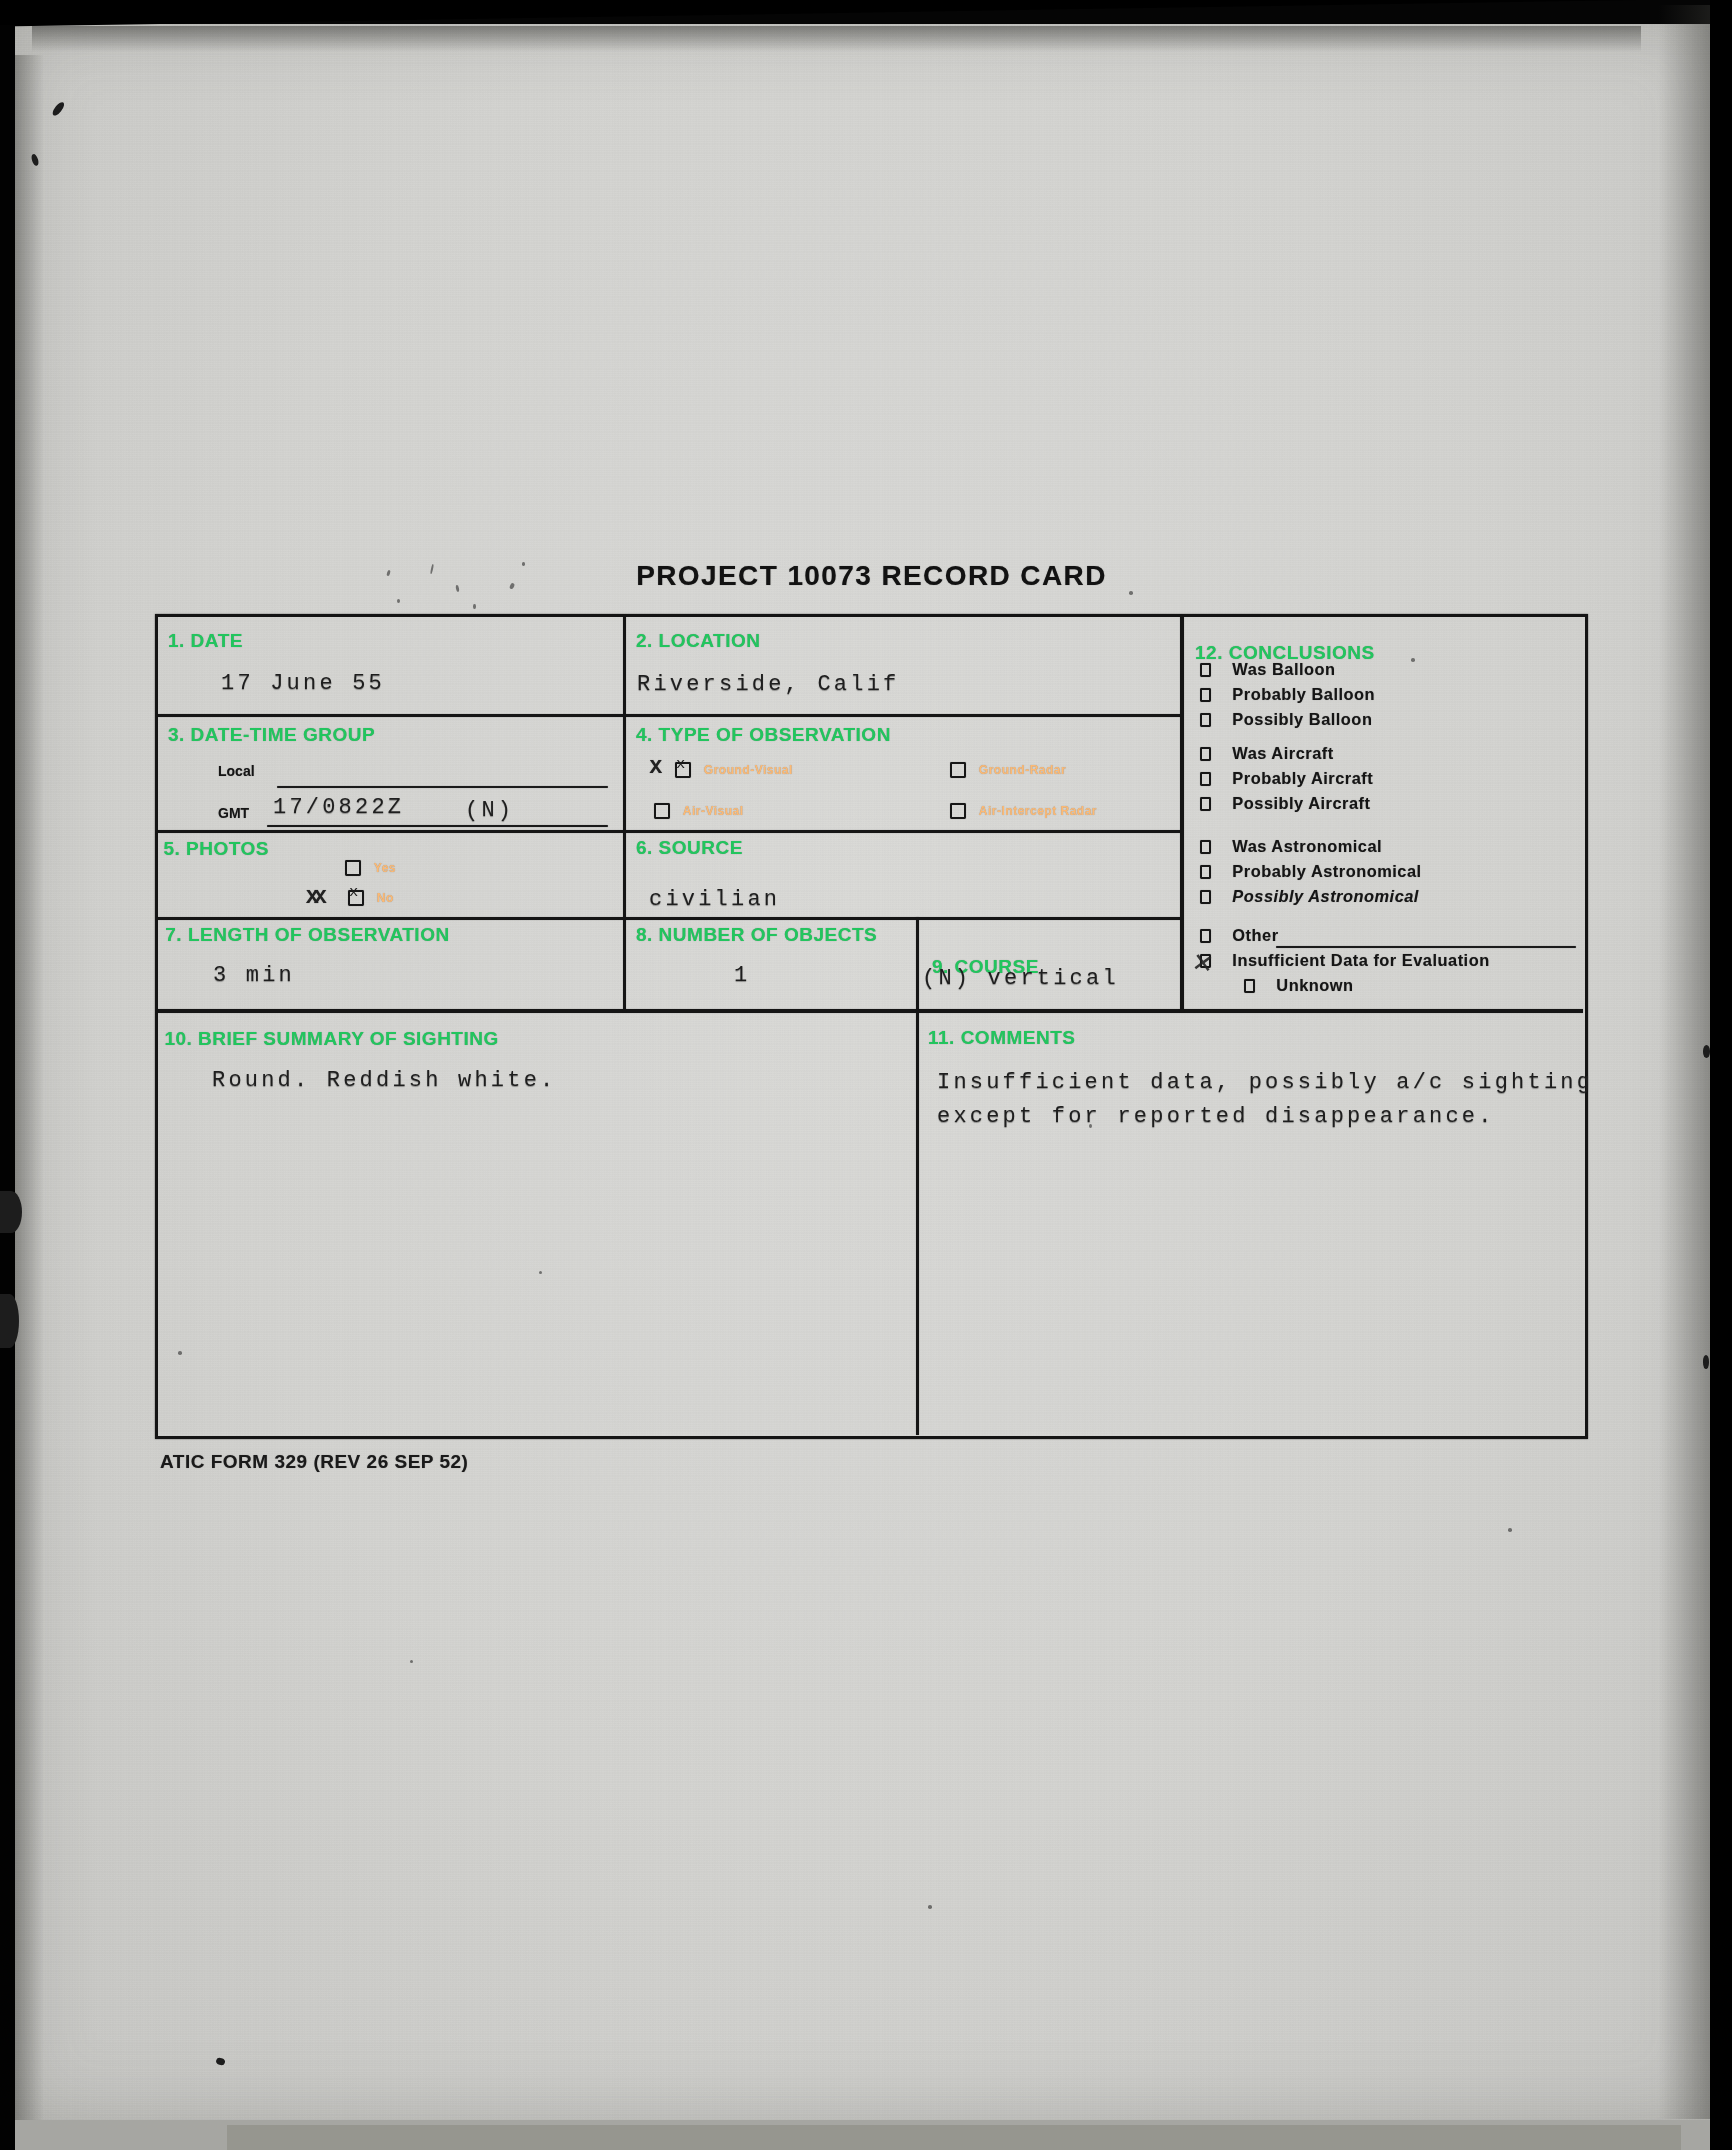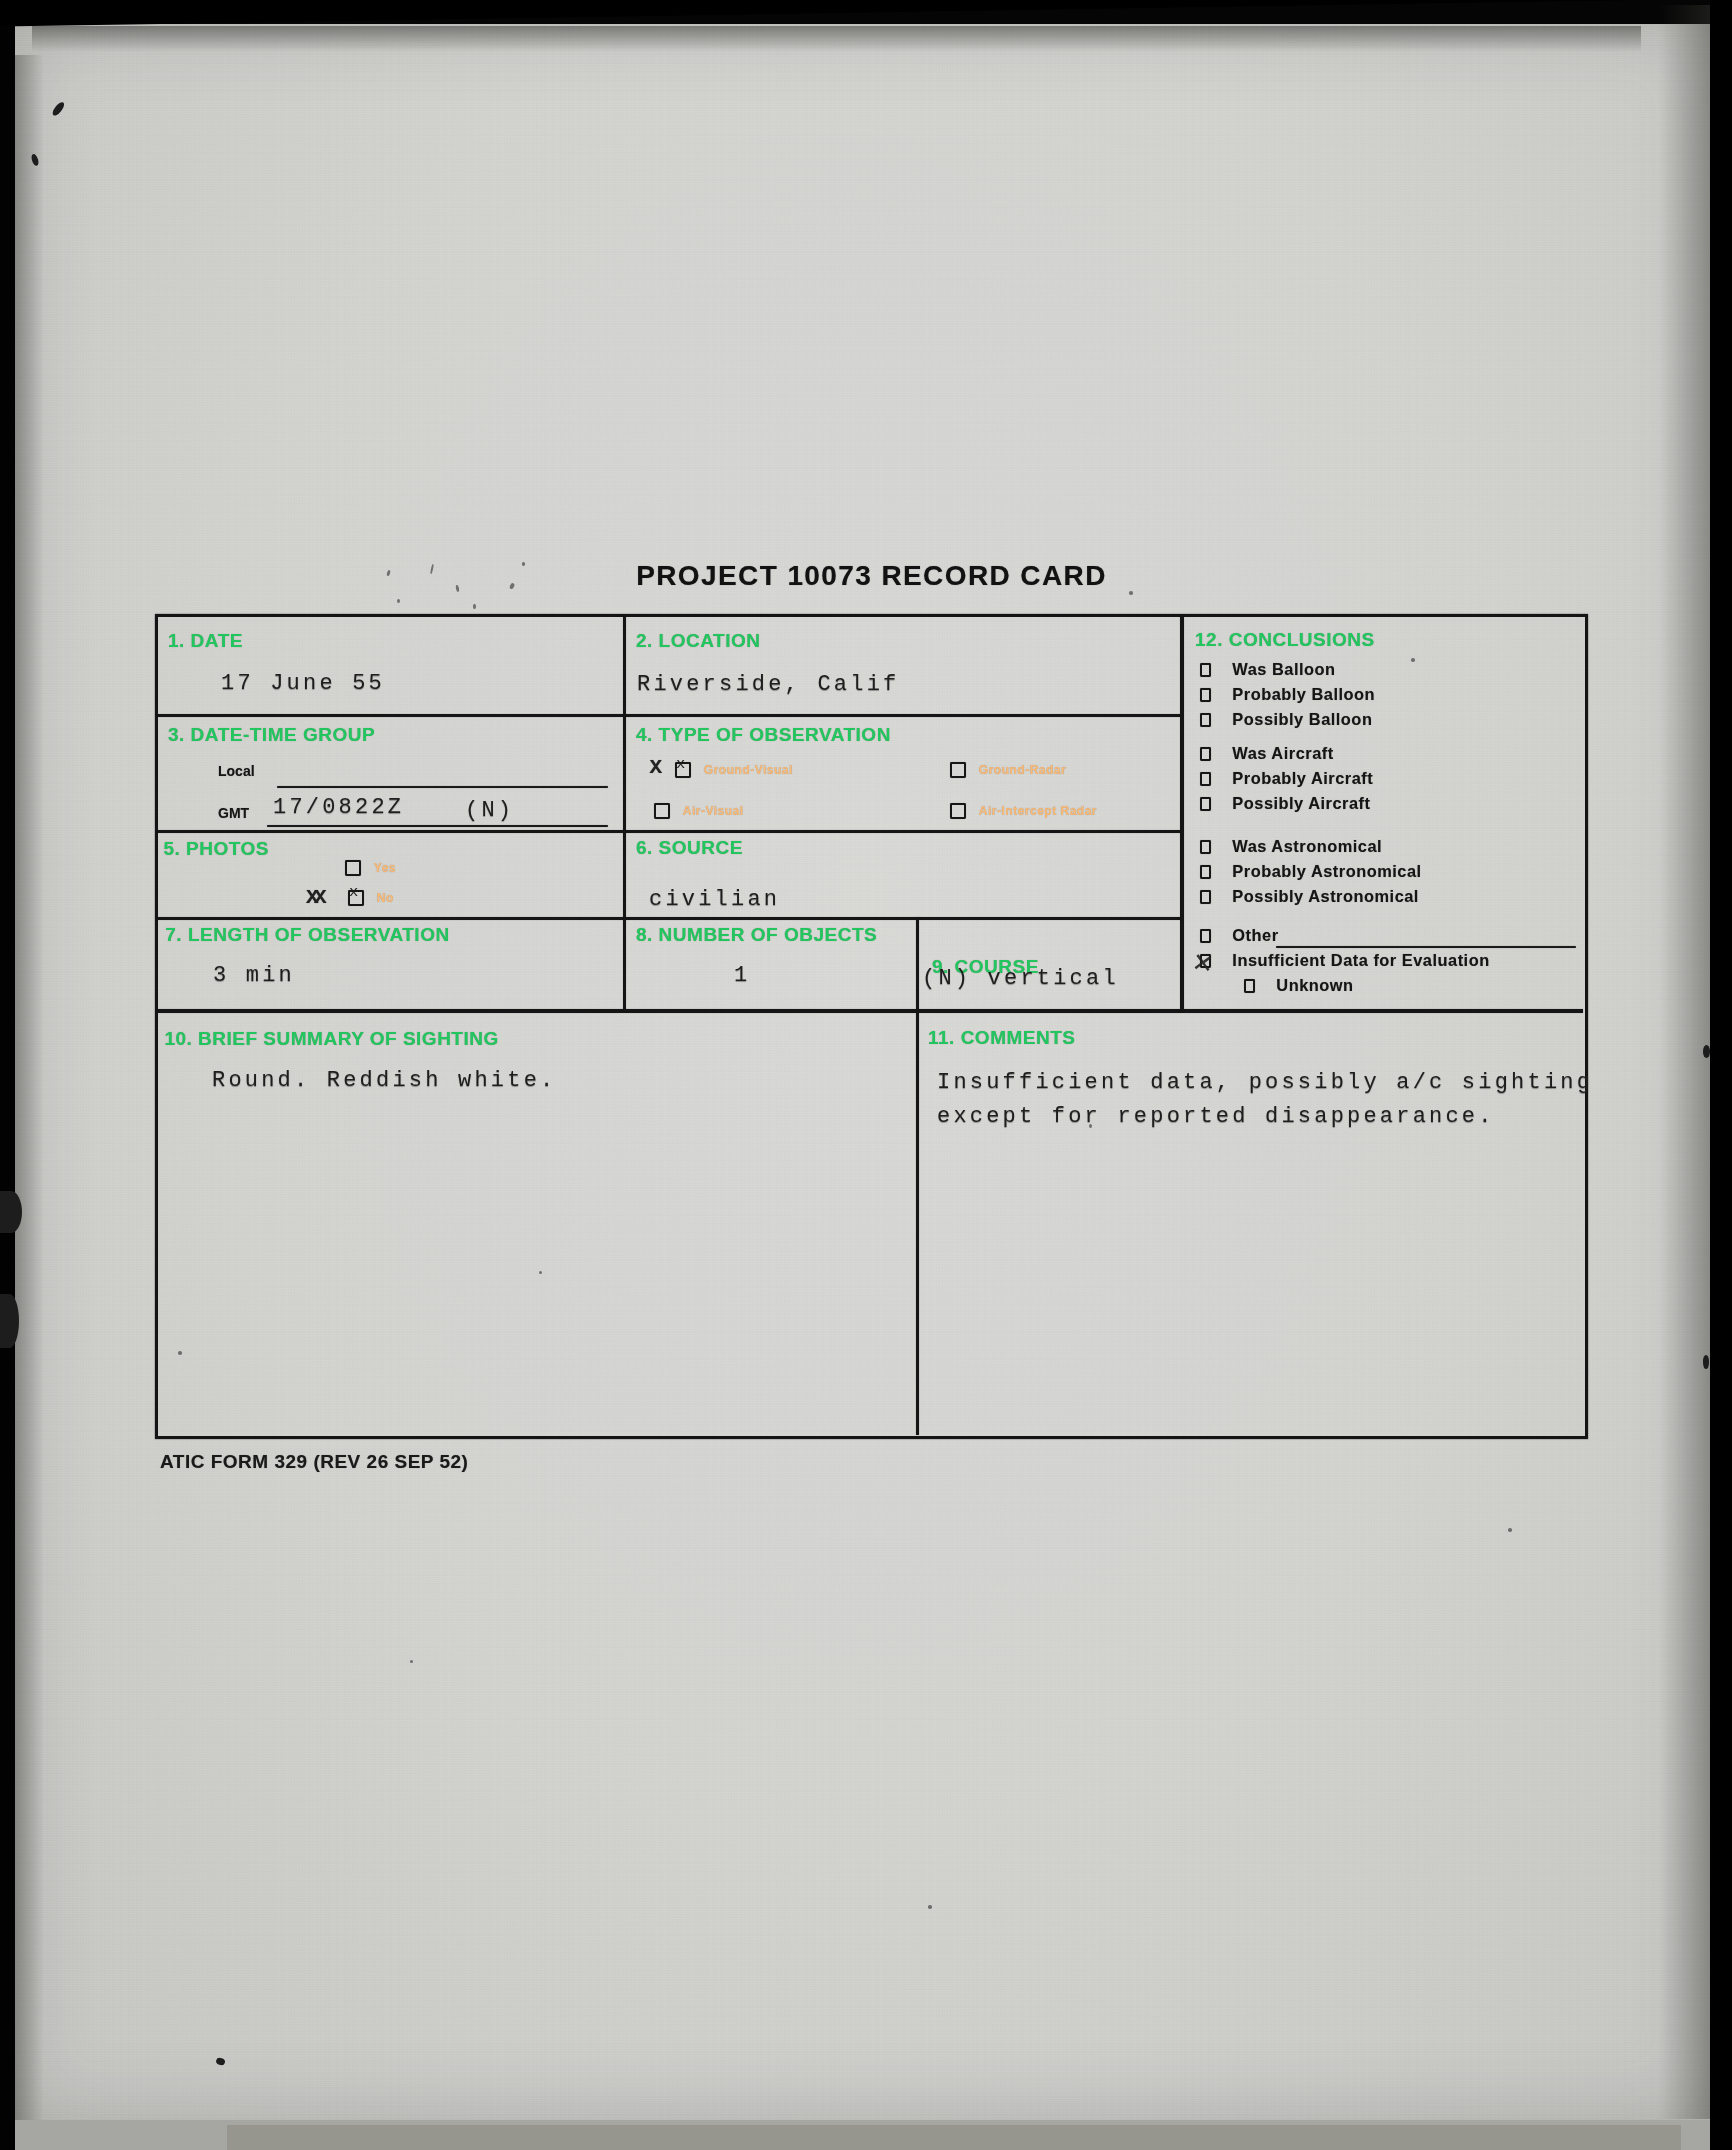--- a/index.html
+++ b/index.html
@@ -184,21 +184,21 @@
   <div class="sec-label" style="left:774px;top:307px;margin-top:32px;">9. COURSE</div>
   <div class="typed" style="left:764px;top:349px;">(N) vertical</div>
 
   <div class="sec-label" style="left:6.4px;top:411px;">10. BRIEF SUMMARY OF SIGHTING</div>
   <div class="typed" style="left:54px;top:451px;">Round. Reddish white.</div>
 
   <div class="sec-label" style="left:770px;top:410px;">11. COMMENTS</div>
   <div class="typed typed2" style="left:779px;top:449px;">Insufficient data, possibly a/c sighting</div>
   <div class="typed typed2" style="left:779px;top:483px;">except for reported disappearance.</div>
 
-  <div class="sec-label" style="left:1037px;top:12px;">12. CONCLUSIONS</div>
+  <div class="sec-label" style="left:1037px;top:25px;">12. CONCLUSIONS</div>
 
   <div class="c-row" style="top:43px;">
     <span class="cbox small"></span>
     <span class="c-label">Was Balloon</span>
   </div>
   <div class="c-row" style="top:68px;">
     <span class="cbox small"></span>
     <span class="c-label">Probably Balloon</span>
   </div>
   <div class="c-row" style="top:93px;">
@@ -220,21 +220,21 @@
   </div>
 
   <div class="c-row" style="top:220px;">
     <span class="cbox small"></span>
     <span class="c-label">Was Astronomical</span>
   </div>
   <div class="c-row" style="top:245px;">
     <span class="cbox small"></span>
     <span class="c-label">Probably Astronomical</span>
   </div>
-  <div class="c-row" style="top:270px;">
+  <div class="c-row" style="top:270px;font-style:italic;">
     <span class="cbox small"></span>
     <span class="c-label">Possibly Astronomical</span>
   </div>
 
   <div class="c-row" style="top:309px;">
     <span class="cbox small"></span>
     <span class="c-label">Other</span>
   </div>
   <div class="u-line" style="left:1118px;top:329px;width:300px;"></div>
   <div class="c-row checked" style="top:334px;">

